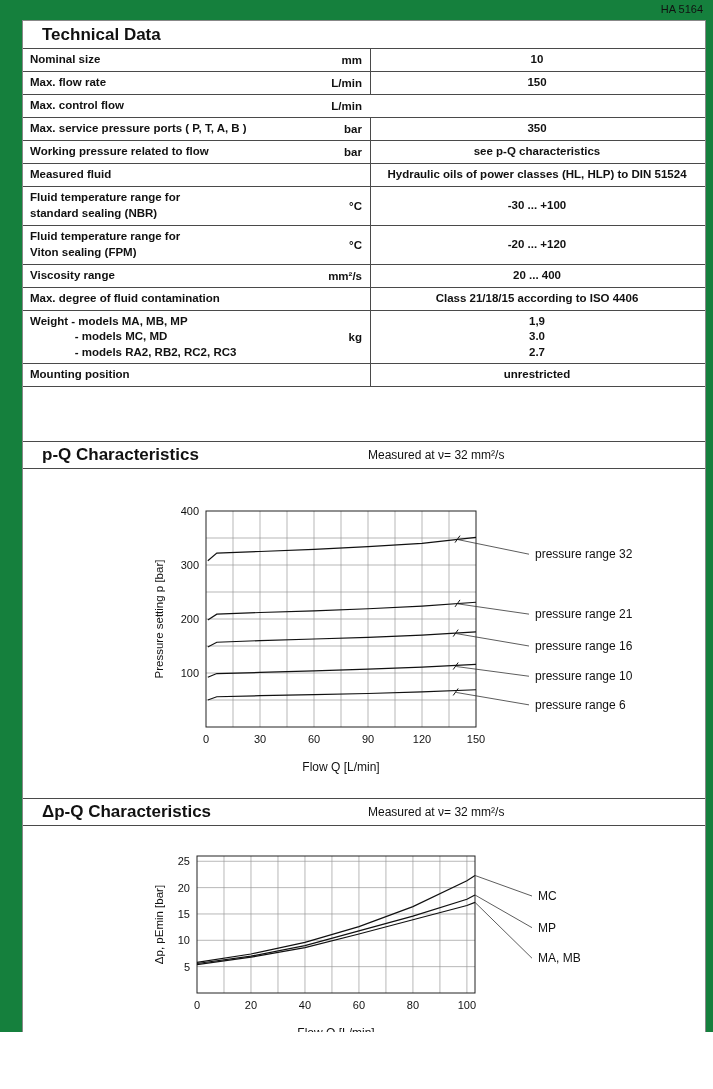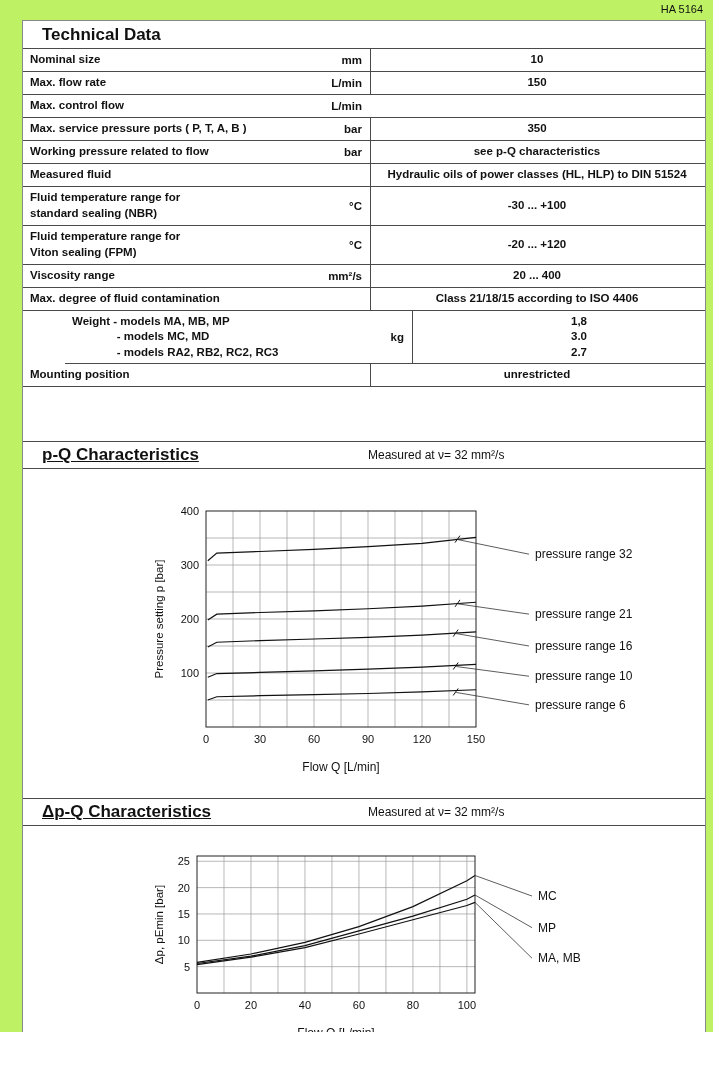--- a/index.html
+++ b/index.html
@@ -1,28 +1,28 @@
 <!DOCTYPE html>
 <html><head>
 <meta charset="utf-8">
 <style>
   html,body{margin:0;padding:0;background:#fff;}
   body{font-family:"Liberation Sans",sans-serif;color:#111;}
-  .page{position:relative;width:713px;height:1032px;background:#bef264;overflow:hidden;}
+  .page{position:relative;width:713px;height:1032px;background:#15803d;overflow:hidden;}
   .doc-ref{position:absolute;top:3px;right:10px;font-size:11px;}
   .outer{position:absolute;left:22px;top:20px;width:682px;height:1046px;border:1px solid #888;background:#fff;box-sizing:content-box;}
   .title-band{height:28px;border-bottom:1px solid #4a4a4a;display:flex;align-items:center;box-sizing:border-box;}
   .h1{font-size:17px;font-weight:bold;margin-left:19px;white-space:nowrap;}
   .row{display:grid;grid-template-columns:260px 87px 333px;border-bottom:1px solid #4a4a4a;box-sizing:border-box;font-size:11.5px;font-weight:bold;}
-  .h22{height:23px;} .t2{height:39px;} .t3{height:53px;margin-left:42px;}
+  .h22{height:23px;} .t2{height:39px;} .t3{height:53px;}
   .cn{display:flex;align-items:center;padding-left:7px;white-space:pre-wrap;line-height:1.35;}
   .cu{display:flex;align-items:center;justify-content:flex-end;padding-right:8px;}
   .cv{border-left:1px solid #4a4a4a;display:flex;align-items:center;justify-content:center;text-align:center;white-space:pre-line;line-height:1.35;}
   .spacer{height:54px;}
-  .band{position:relative;height:28px;border-top:1px solid #4a4a4a;border-bottom:1px solid #4a4a4a;display:flex;align-items:center;box-sizing:border-box;text-decoration:underline;}
+  .band{position:relative;height:28px;border-top:1px solid #4a4a4a;border-bottom:1px solid #4a4a4a;display:flex;align-items:center;box-sizing:border-box;}
   .subtitle{position:absolute;left:345px;top:50%;transform:translateY(-50%);font-size:12px;}
   .chart{position:relative;}
   .c1{height:329px;} .c2{height:241px;}
   .chart svg{display:block;}
   svg text{font-family:"Liberation Sans",sans-serif;}
   .footer-logo{position:absolute;left:640px;top:1067px;width:52px;}
   .logo-top,.logo-bottom{height:10.5px;color:#fff;font-size:8px;font-weight:bold;font-style:italic;text-align:center;line-height:10.5px;letter-spacing:1.5px;}
   .logo-bottom{margin-top:1px;}
   .pagenum{position:absolute;right:7px;top:1072px;font-size:12px;}
 </style>
@@ -89,21 +89,21 @@
       <div class="row h22">
         <div class="cn">Max. degree of fluid contamination</div>
         <div class="cu"></div>
         <div class="cv">Class 21/18/15 according to ISO 4406</div>
       </div>
       <div class="row t3">
         <div class="cn">Weight - models MA, MB, MP
               - models MC, MD
               - models RA2, RB2, RC2, RC3</div>
         <div class="cu">kg</div>
-        <div class="cv">1,8
+        <div class="cv">1,9
 3.0
 2.7</div>
       </div>
       <div class="row h22">
         <div class="cn">Mounting position</div>
         <div class="cu"></div>
         <div class="cv">unrestricted</div>
       </div>
     </div>
 

